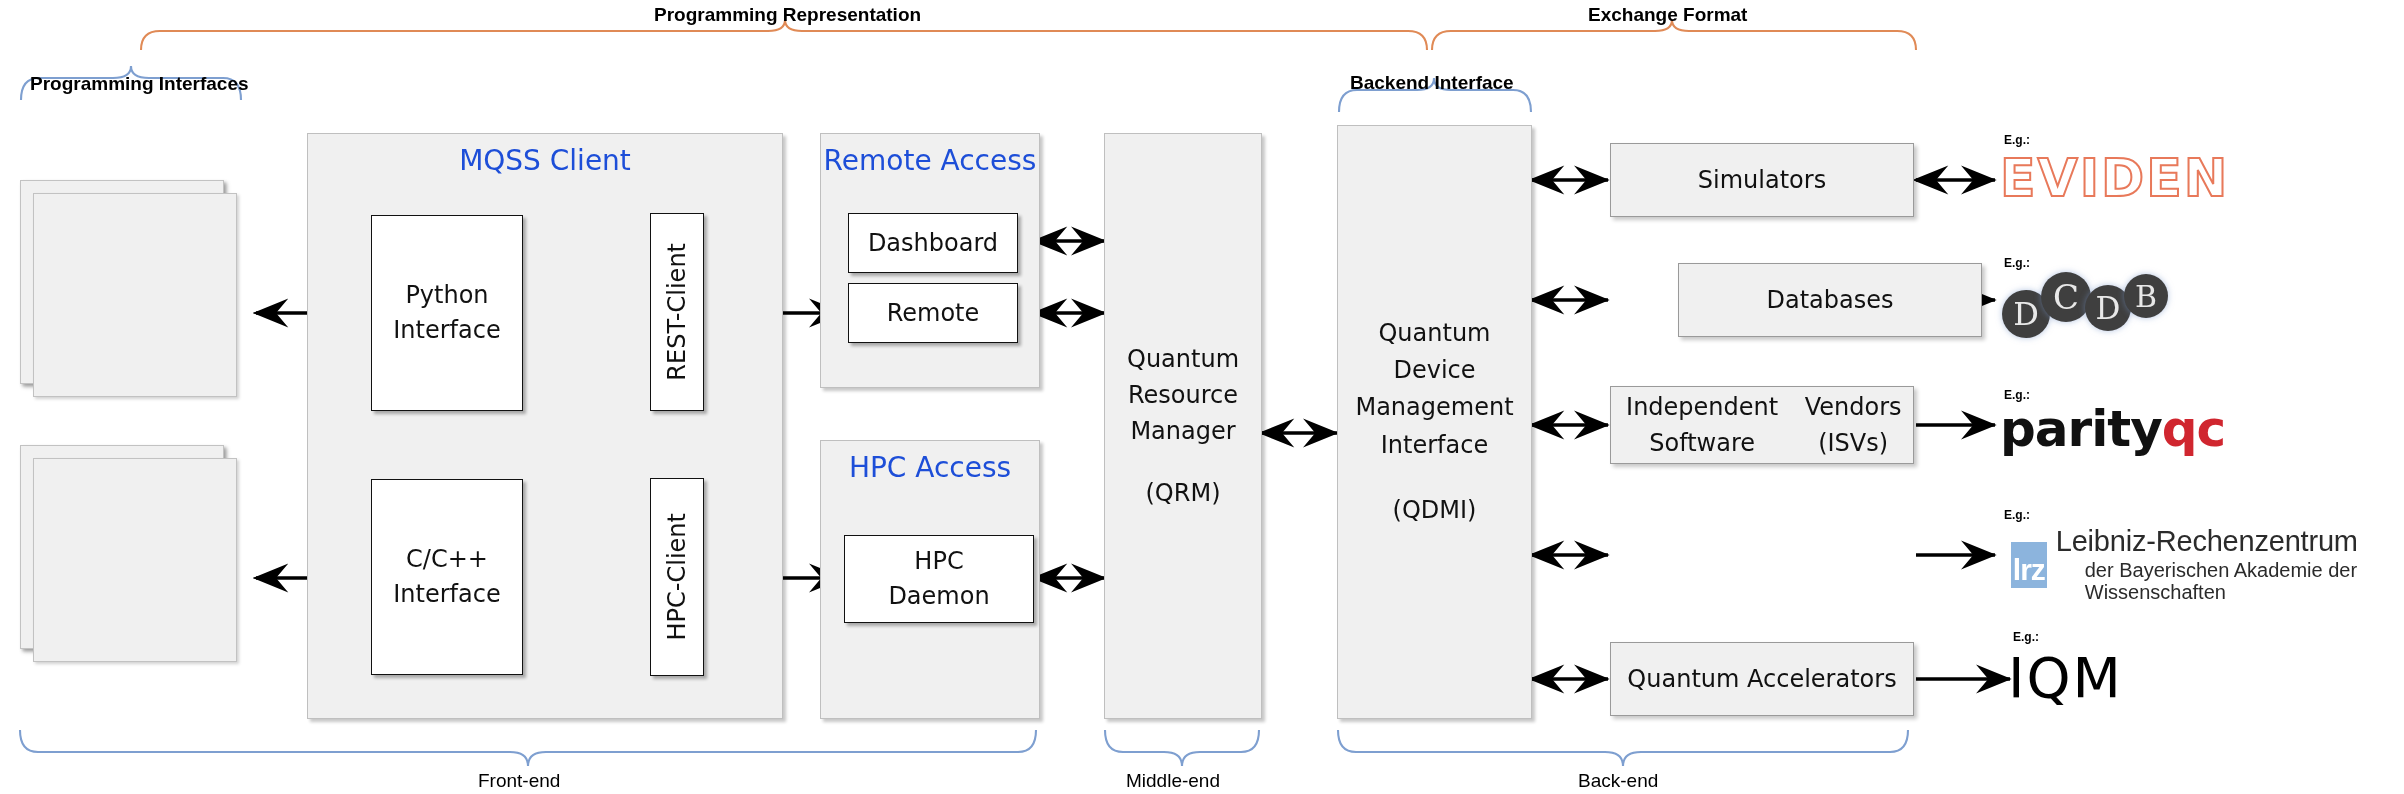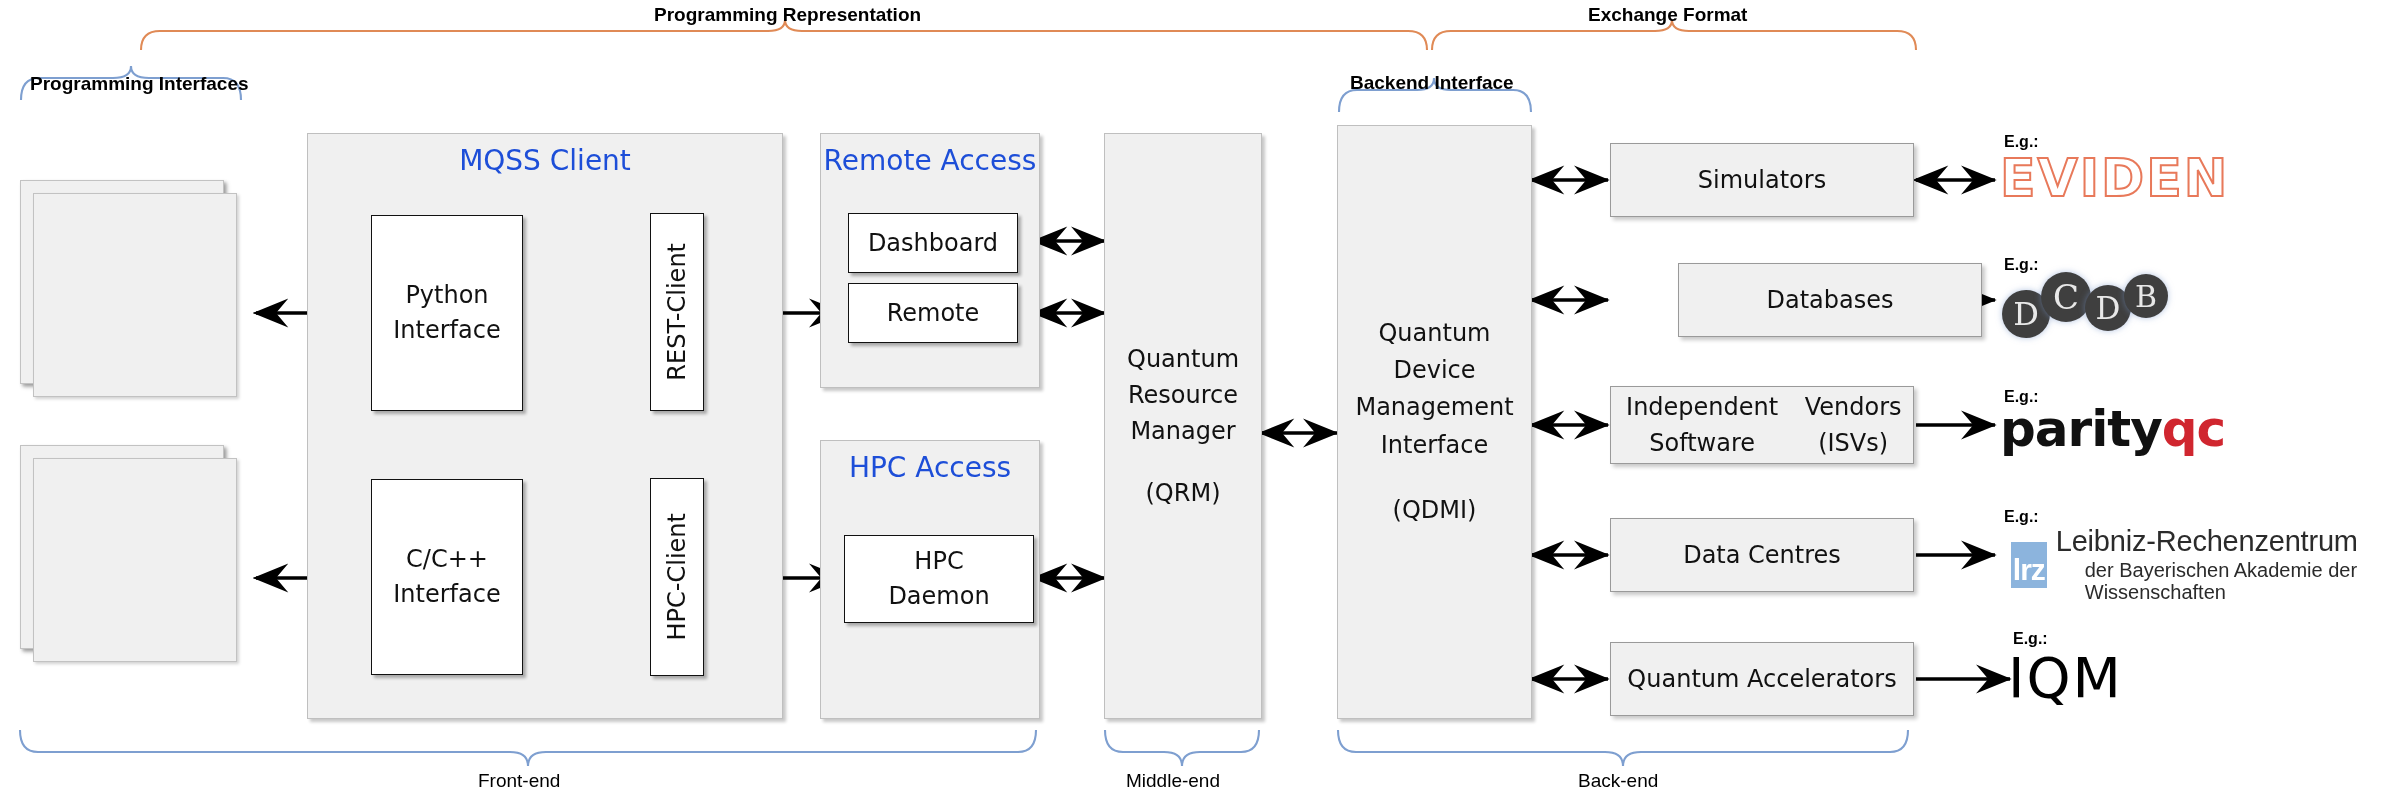--- a/index.html
+++ b/index.html
@@ -94,21 +94,21 @@
     white-space: nowrap;
   }
   .caption-reg {
     position: absolute;
     font-size: 19px; color: #000;
     font-family: "Liberation Sans", sans-serif;
     white-space: nowrap;
   }
   .eg-label {
     position: absolute;
-    font-size: 16px; font-weight: bold; color: #000;
+    font-size: 12px; font-weight: bold; color: #000;
     font-family: "Liberation Sans", sans-serif;
   }
 
   
   .logo-eviden {
     position: absolute;
     font-size: 52px; font-weight: bold; letter-spacing: 2px;
     color: transparent;
     -webkit-text-stroke: 2px #e8795a;
     font-family: "DejaVu Sans", sans-serif;
@@ -331,23 +331,20 @@
   <div class="abs gbox gbox-plain" style="left:1610px; top:143px; width:304px; height:74px;">
     <span>Simulators</span>
   </div>
   <div class="abs gbox gbox-plain" style="left:1678px; top:263px; width:304px; height:74px;">
     <span>Databases</span>
   </div>
   <div class="abs gbox gbox-plain" style="left:1610px; top:386px; width:304px; height:78px; flex-direction:row;">
     <div>Independent Software</div>
     <div>Vendors (ISVs)</div>
   </div>
-  <div class="abs gbox gbox-plain" style="left:1610px; top:518px; width:304px; height:74px;">
-    <span>Data Centres</span>
-  </div>
   <div class="abs gbox gbox-plain" style="left:1610px; top:642px; width:304px; height:74px;">
     <span>Quantum Accelerators</span>
   </div>
 
   <div class="eg-label" style="left:2004px; top:133px;">E.g.:</div>
   <div class="logo-eviden" style="left:2000px; top:148px;">EVIDEN</div>
 
   <div class="eg-label" style="left:2004px; top:256px;">E.g.:</div>
   <div class="dcdb" style="left:2000px; top:272px; width:180px; height:64px;">
     <div class="c" style="left:2px;  top:18px; width:48px; height:48px; font-size:32px;">D</div>

